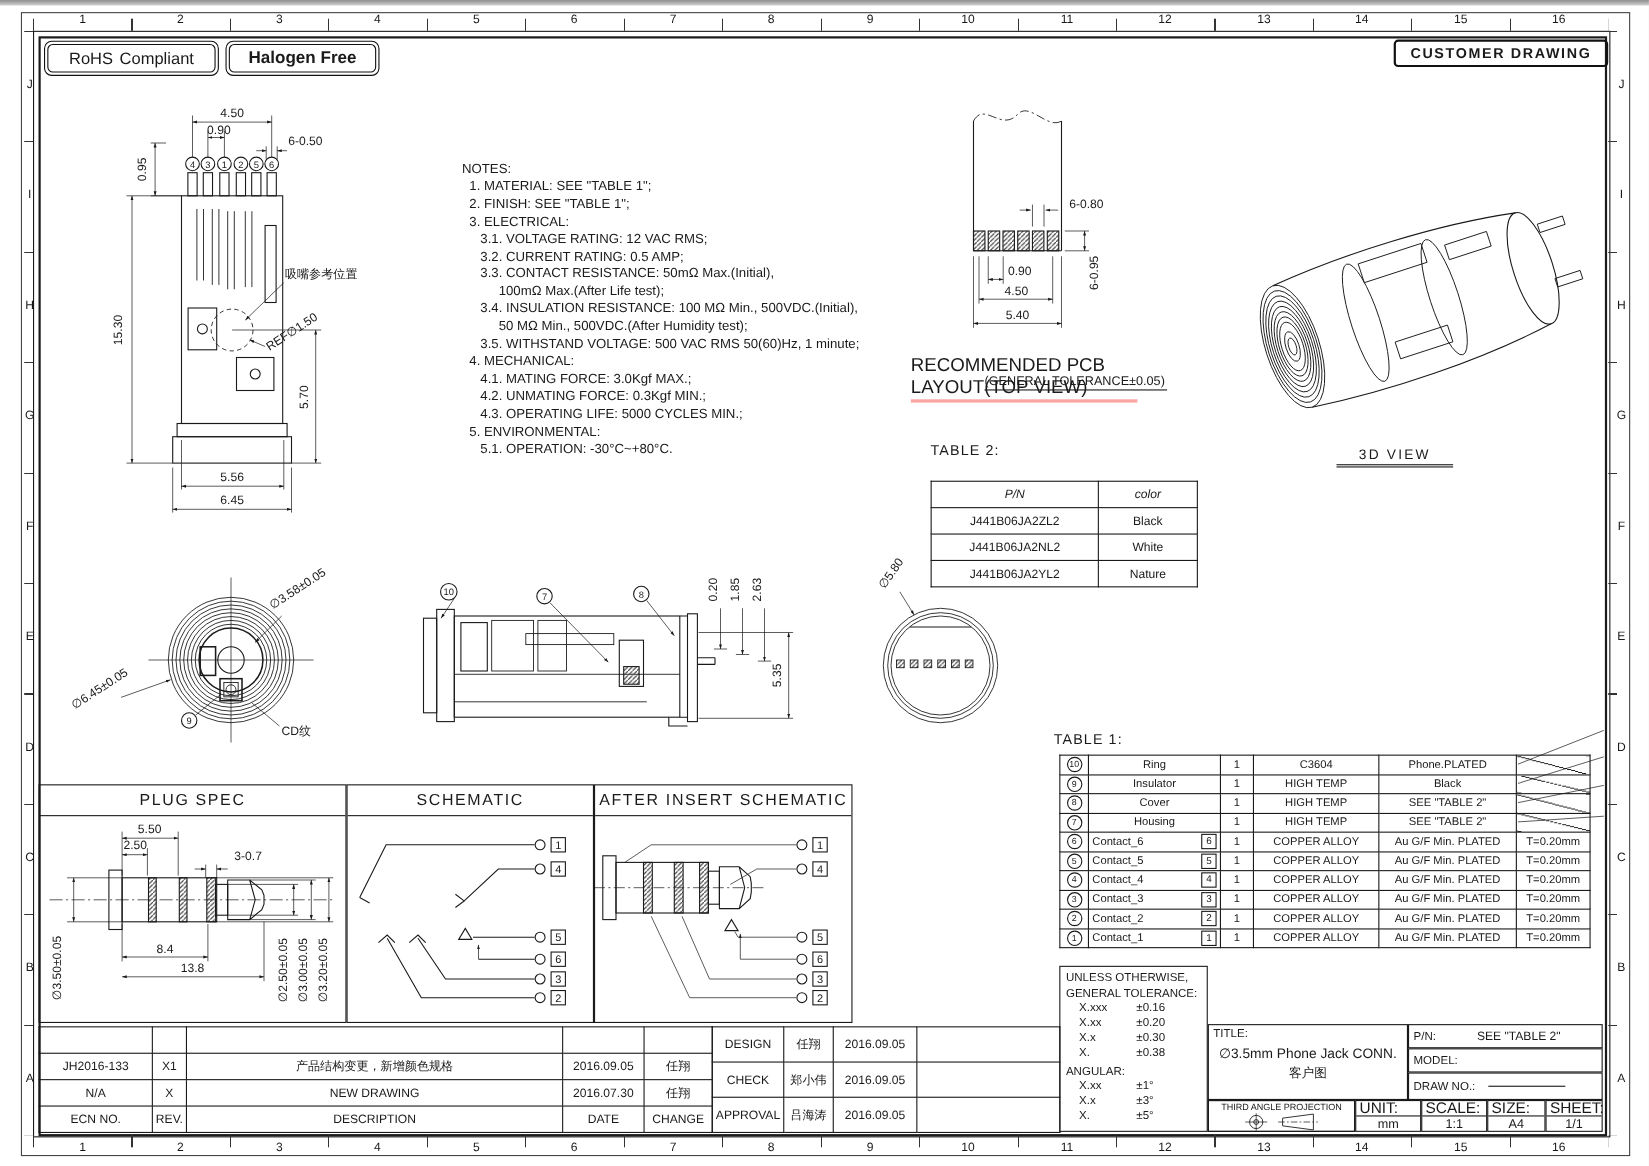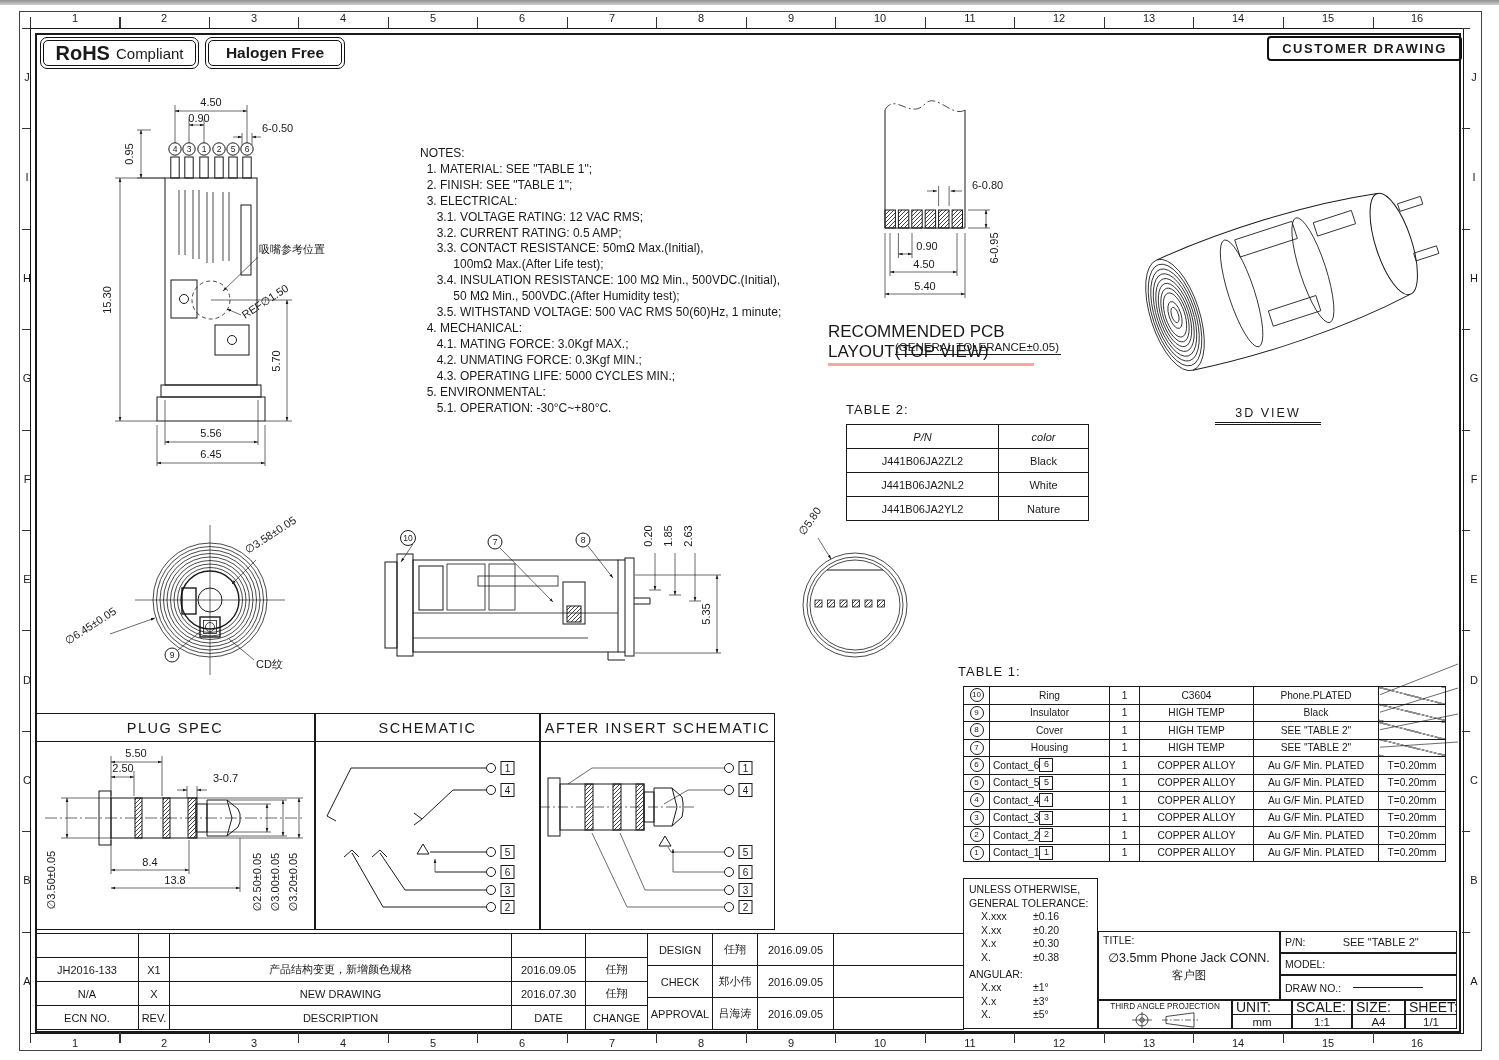--- a/index.html
+++ b/index.html
@@ -19,21 +19,21 @@
   .gl{font-size:11px;width:12px;text-align:center;}
   .tickh{background:repeating-linear-gradient(to right,#333 0,#333 1px,transparent 1px,transparent 89.5px);}
   .tickv{background:repeating-linear-gradient(to bottom,#333 0,#333 1px,transparent 1px,transparent 100.4px);}
   table{border-collapse:collapse;table-layout:fixed;}
   td{border:1.2px solid #1a1a1a;padding:0;text-align:center;vertical-align:middle;overflow:hidden;white-space:nowrap;}
   .it{font-style:italic;}
   .circ{display:inline-block;width:12px;height:12px;border:1px solid #1a1a1a;border-radius:50%;
         font-size:8px;line-height:11.5px;text-align:center;}
   .tagb{display:inline-block;width:12px;height:12px;border:1px solid #1a1a1a;font-size:9px;
         line-height:11px;text-align:center;}
-  .ncell{display:flex;align-items:center;padding:0 3px;}
+  .ncell{display:flex;justify-content:space-between;align-items:center;padding:0 3px;}
   .diag{background-image:linear-gradient(to right top,transparent 48.7%,#1a1a1a 48.7%,#1a1a1a 51.3%,transparent 51.3%);}
   .secbox{border:1.6px solid #1a1a1a;box-sizing:border-box;}
   .sechead{height:27px;border-bottom:1.4px solid #1a1a1a;display:flex;align-items:center;justify-content:center;
            font-size:14.5px;letter-spacing:1.5px;}
   .tolrow{display:flex;padding-left:12px;}
   .tolrow span:first-child{width:52px;display:inline-block;}
   .cell-label{font-size:14px;height:13px;line-height:13px;padding-left:3px;border-bottom:1.1px solid #1a1a1a;text-align:left;}
   .cell-val{flex:1;display:flex;align-items:center;justify-content:center;font-size:11.5px;}
   .tb-cell{position:absolute;border:1.4px solid #1a1a1a;box-sizing:border-box;display:flex;flex-direction:column;}
 </style>
@@ -112,21 +112,21 @@
   <span class="a gl" style="left:1468px;top:372px">G</span>
   <span class="a gl" style="left:1468px;top:473px">F</span>
   <span class="a gl" style="left:1468px;top:573px">E</span>
   <span class="a gl" style="left:1468px;top:674px">D</span>
   <span class="a gl" style="left:1468px;top:774px">C</span>
   <span class="a gl" style="left:1468px;top:874px">B</span>
   <span class="a gl" style="left:1468px;top:975px">A</span>
 
   <div class="a" style="left:40px;top:37px;width:157px;height:30px;border:1.4px solid #111;border-radius:7px;">
     <div class="a" style="left:2px;top:2px;right:2px;bottom:2px;border:1px solid #111;border-radius:5px;display:flex;align-items:center;justify-content:center;gap:6px;">
-      <span style="font-weight:bold;font-size:20px;">RoHS</span>
+      <span style="font-weight:normal;font-size:15px;">RoHS</span>
       <span style="font-size:15px;">Compliant</span>
     </div>
   </div>
   <div class="a" style="left:205px;top:37px;width:138px;height:30px;border:1.4px solid #111;border-radius:7px;">
     <div class="a" style="left:2px;top:2px;right:2px;bottom:2px;border:1px solid #111;border-radius:5px;display:flex;align-items:center;justify-content:center;">
       <span style="font-weight:bold;font-size:15.5px;">Halogen Free</span>
     </div>
   </div>
 
   <div class="a" style="left:1267px;top:36px;width:191px;height:21px;border:2px solid #111;border-radius:4px;display:flex;align-items:center;justify-content:center;font-weight:bold;font-size:13px;letter-spacing:1.5px;">CUSTOMER DRAWING</div>
@@ -265,21 +265,21 @@
       <rect x="160" y="112" width="60" height="18"></rect>
         <rect x="240" y="120" width="40" height="14"></rect>
       <rect x="170" y="190" width="50" height="16"></rect>
       <rect x="326" y="128" width="24" height="8"></rect>
         <rect x="326" y="180" width="24" height="8"></rect>
     </g>
   </svg>
   <div class="a" style="left:1215px;top:406px;width:106px;text-align:center;font-size:12.5px;letter-spacing:2px;border-bottom:3px double #1a1a1a;padding-bottom:2px;">3D VIEW</div>
 
   <div class="a" style="left:846px;top:402px;font-size:13px;letter-spacing:1px;">TABLE 2:</div>
-  <table class="a" style="left:846px;top:424px;width:242px;font-size:11px;">
+  <table class="a" style="left:846px;top:437px;width:242px;font-size:11px;">
     <colgroup>
         <col style="width:152px">
         <col style="width:90px">
       </colgroup>
     <tbody>
         <tr style="height:24px">
           <td class="it">P/N</td>
           <td class="it">color</td>
         </tr>
     <tr style="height:24px">

